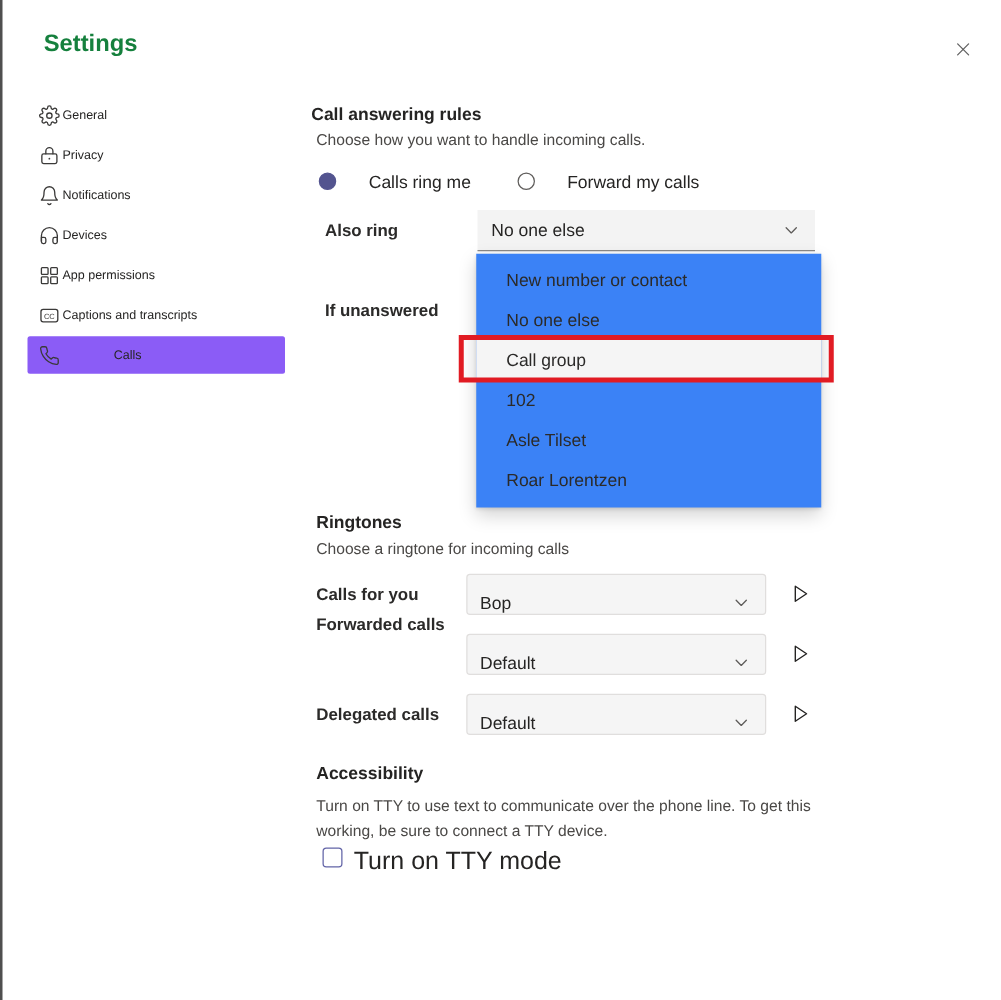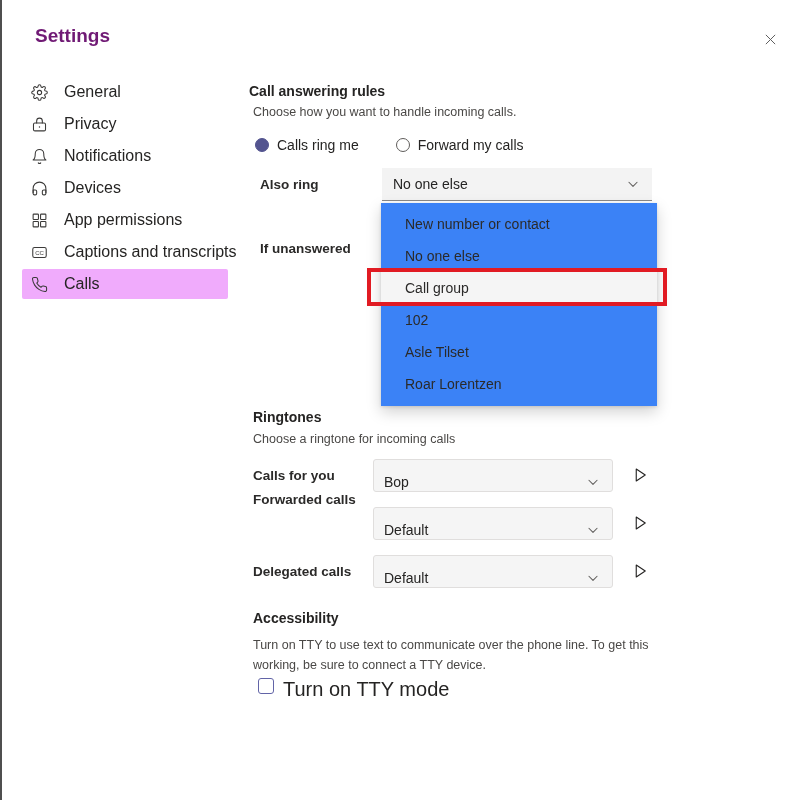--- a/index.html
+++ b/index.html
@@ -1,37 +1,37 @@
 <!DOCTYPE html>
 <html><head>
 <meta charset="utf-8">
 <style>
   * { margin:0; padding:0; box-sizing:border-box; }
   html,body { width:801px; height:800px; background:#fff; font-family:"Liberation Sans", sans-serif; color:#252423; }
   .window { position:relative; width:801px; height:800px; background:#ffffff; overflow:hidden; }
   .left-edge { position:absolute; left:0; top:0; width:2px; height:100%; background:#4f4f4f; }
 
-  .title { position:absolute; left:35px; top:25px; font-size:19px; font-weight:600; color:#701a75; }
+  .title { position:absolute; left:35px; top:25px; font-size:19px; font-weight:600; color:#15803d; }
   .close-btn { position:absolute; left:758px; top:27px; width:24px; height:24px; display:flex; align-items:center; justify-content:center; cursor:pointer; background:none; border:none; }
 
   
   .side-item { position:absolute; left:22px; width:206px; height:30px; display:flex; align-items:center; padding-left:9px; border-radius:2px; cursor:pointer; }
-  .side-item.selected { background:#f0abfc; }
+  .side-item.selected { background:#8b5cf6;gap:41px; }
   .side-item .icon { width:17px; height:17px; display:flex; align-items:center; justify-content:center; color:#3b3a39; }
-  .side-item .lbl { margin-left:16px; font-size:16px; color:#252423; white-space:nowrap; }
+  .side-item .lbl { margin-left:2px; font-size:10px; color:#252423; white-space:nowrap; }
 
   .h1 { position:absolute; font-size:14px; font-weight:700; color:#252423; }
   .sub { position:absolute; font-size:12.5px; color:#4a4846; }
 
   
   .radio-row { position:absolute; left:255px; top:137px; height:16px; display:flex; align-items:center; }
   .radio { width:14px; height:14px; border-radius:50%; flex:0 0 auto; }
   .radio.sel { background:#53548f; border:1px solid #53548f; }
   .radio.unsel { background:#fff; border:1px solid #5f5d5b; }
-  .radio-lbl { font-size:14px; margin-left:8px; }
+  .radio-lbl { font-size:14px; margin-left:26px; }
 
   .field-label { position:absolute; font-size:13.5px; color:#2b2a29;font-weight:bold; }
 
   .dd-field { position:absolute; display:flex; align-items:center; justify-content:space-between; cursor:pointer; font-size:14px; }
   .dd-square { left:382px; top:168px; width:270px; height:33px; background:#f3f3f3; border-bottom:1px solid #8a8886; padding:0 12px 0 11px; }
   .dd-round { left:373px; width:240px; height:33px; background:#f5f5f5; border:1px solid #e0dedd; border-radius:3px; padding:13px 12px 0 10px; }
   .chev { color:#5f5d5b; display:flex; }
 
   
   .dd-panel { position:absolute; left:381px; top:203px; width:276px; padding:5px 0 6px 0; background:#3b82f6;

